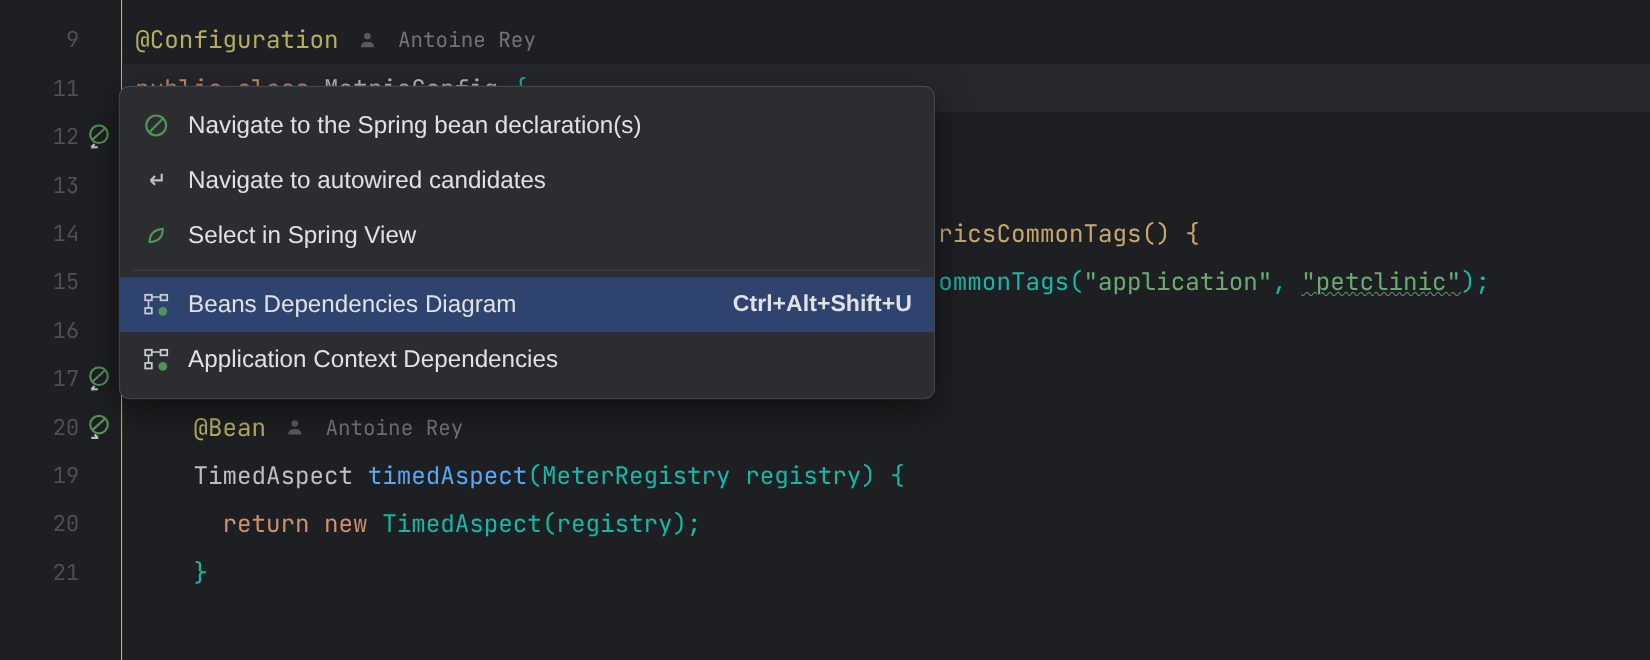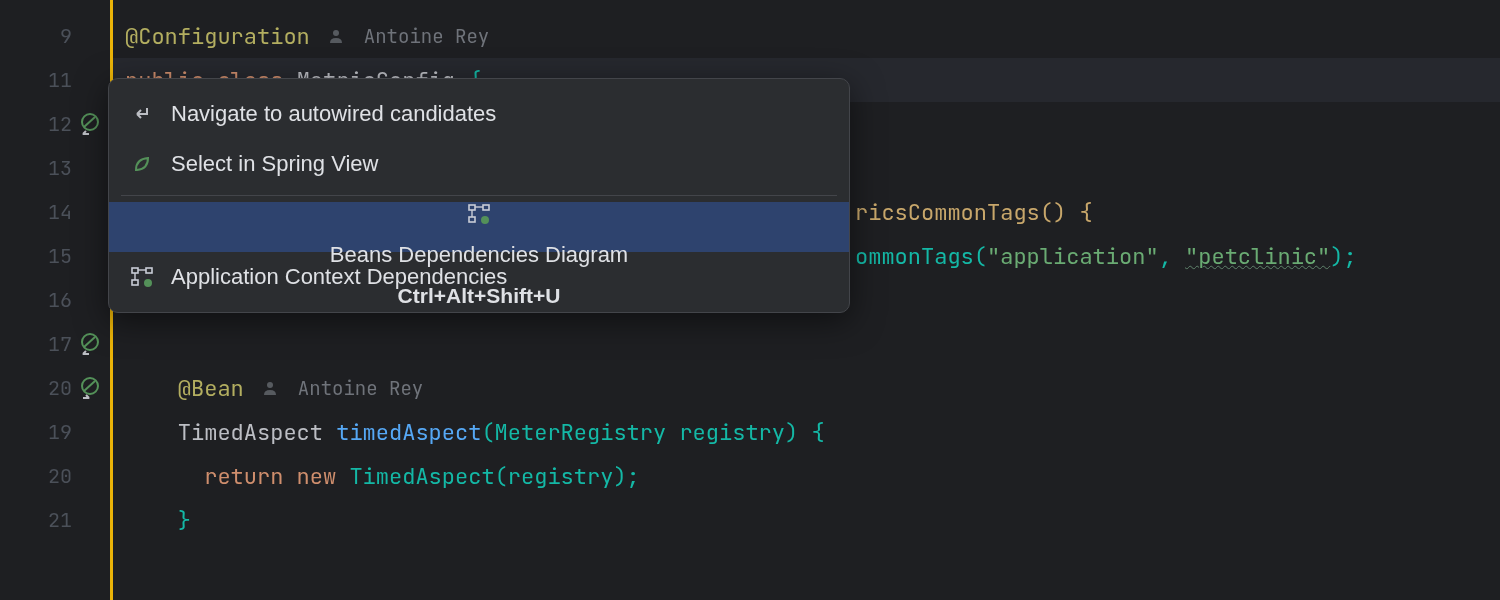--- a/index.html
+++ b/index.html
@@ -41,21 +41,21 @@
   .gutter-icon {
     width: 24px;
     height: 24px;
     display: inline-flex;
     align-items: center;
     justify-content: center;
   }
   .code-area {
     flex: 1;
     padding-top: 14px;
-    border-left: 3px solid #eab308;
+    border-left: 1px solid #eab308;
     padding-left: 12px;
   }
   .code-line {
     height: 44px;
     display: flex;
     align-items: center;
     white-space: pre;
   }
   .code-line.highlighted {
     background: #26282e;
@@ -90,21 +90,20 @@
     height: 50px;
     display: flex;
     align-items: center;
     padding: 0 20px;
     gap: 16px;
     color: #dfe1e5;
     font-size: 22px;
   }
   .popup-item.selected {
     background: #2e436e;
-    flex-direction: column;
   }
   .popup-item .label { flex: 1; }
   .popup-item .shortcut { color: #c9ccd6; font-size: 21px; }
   .popup-item.selected .shortcut { color: #dfe1e5; font-weight: bold; }
   .popup-divider {
     height: 1px;
     background: #43454a;
     margin: 6px 12px;
   }
   .popup-icon {
@@ -249,20 +248,29 @@
       <span class="tok-punct">}</span>
     </div>
     <div class="code-line"></div>
   </div>
 </div>
 
 <div class="popup">
   <div class="popup-item">
     <span class="popup-icon">
       <svg width="22" height="22" viewBox="0 0 22 22">
+          <circle cx="11" cy="11" r="9" fill="none" stroke="#549159" stroke-width="2"></circle>
+          <line x1="5" y1="17" x2="17" y2="5" stroke="#549159" stroke-width="2"></line>
+        </svg>
+    </span>
+    <span class="label">Navigate to the Spring bean declaration(s)</span>
+  </div>
+  <div class="popup-item">
+    <span class="popup-icon">
+      <svg width="22" height="22" viewBox="0 0 22 22">
           <path d="M16 5 L16 11 L6 11 M6 11 L10 7 M6 11 L10 15" stroke="#bcbec4" stroke-width="2" fill="none"></path>
         </svg>
     </span>
     <span class="label">Navigate to autowired candidates</span>
   </div>
   <div class="popup-item">
     <span class="popup-icon">
       <svg width="22" height="22" viewBox="0 0 22 22">
           <path d="M5 17 Q5 6 17 5 Q17 16 6 17 Z" fill="none" stroke="#549159" stroke-width="2"></path>
         </svg>

